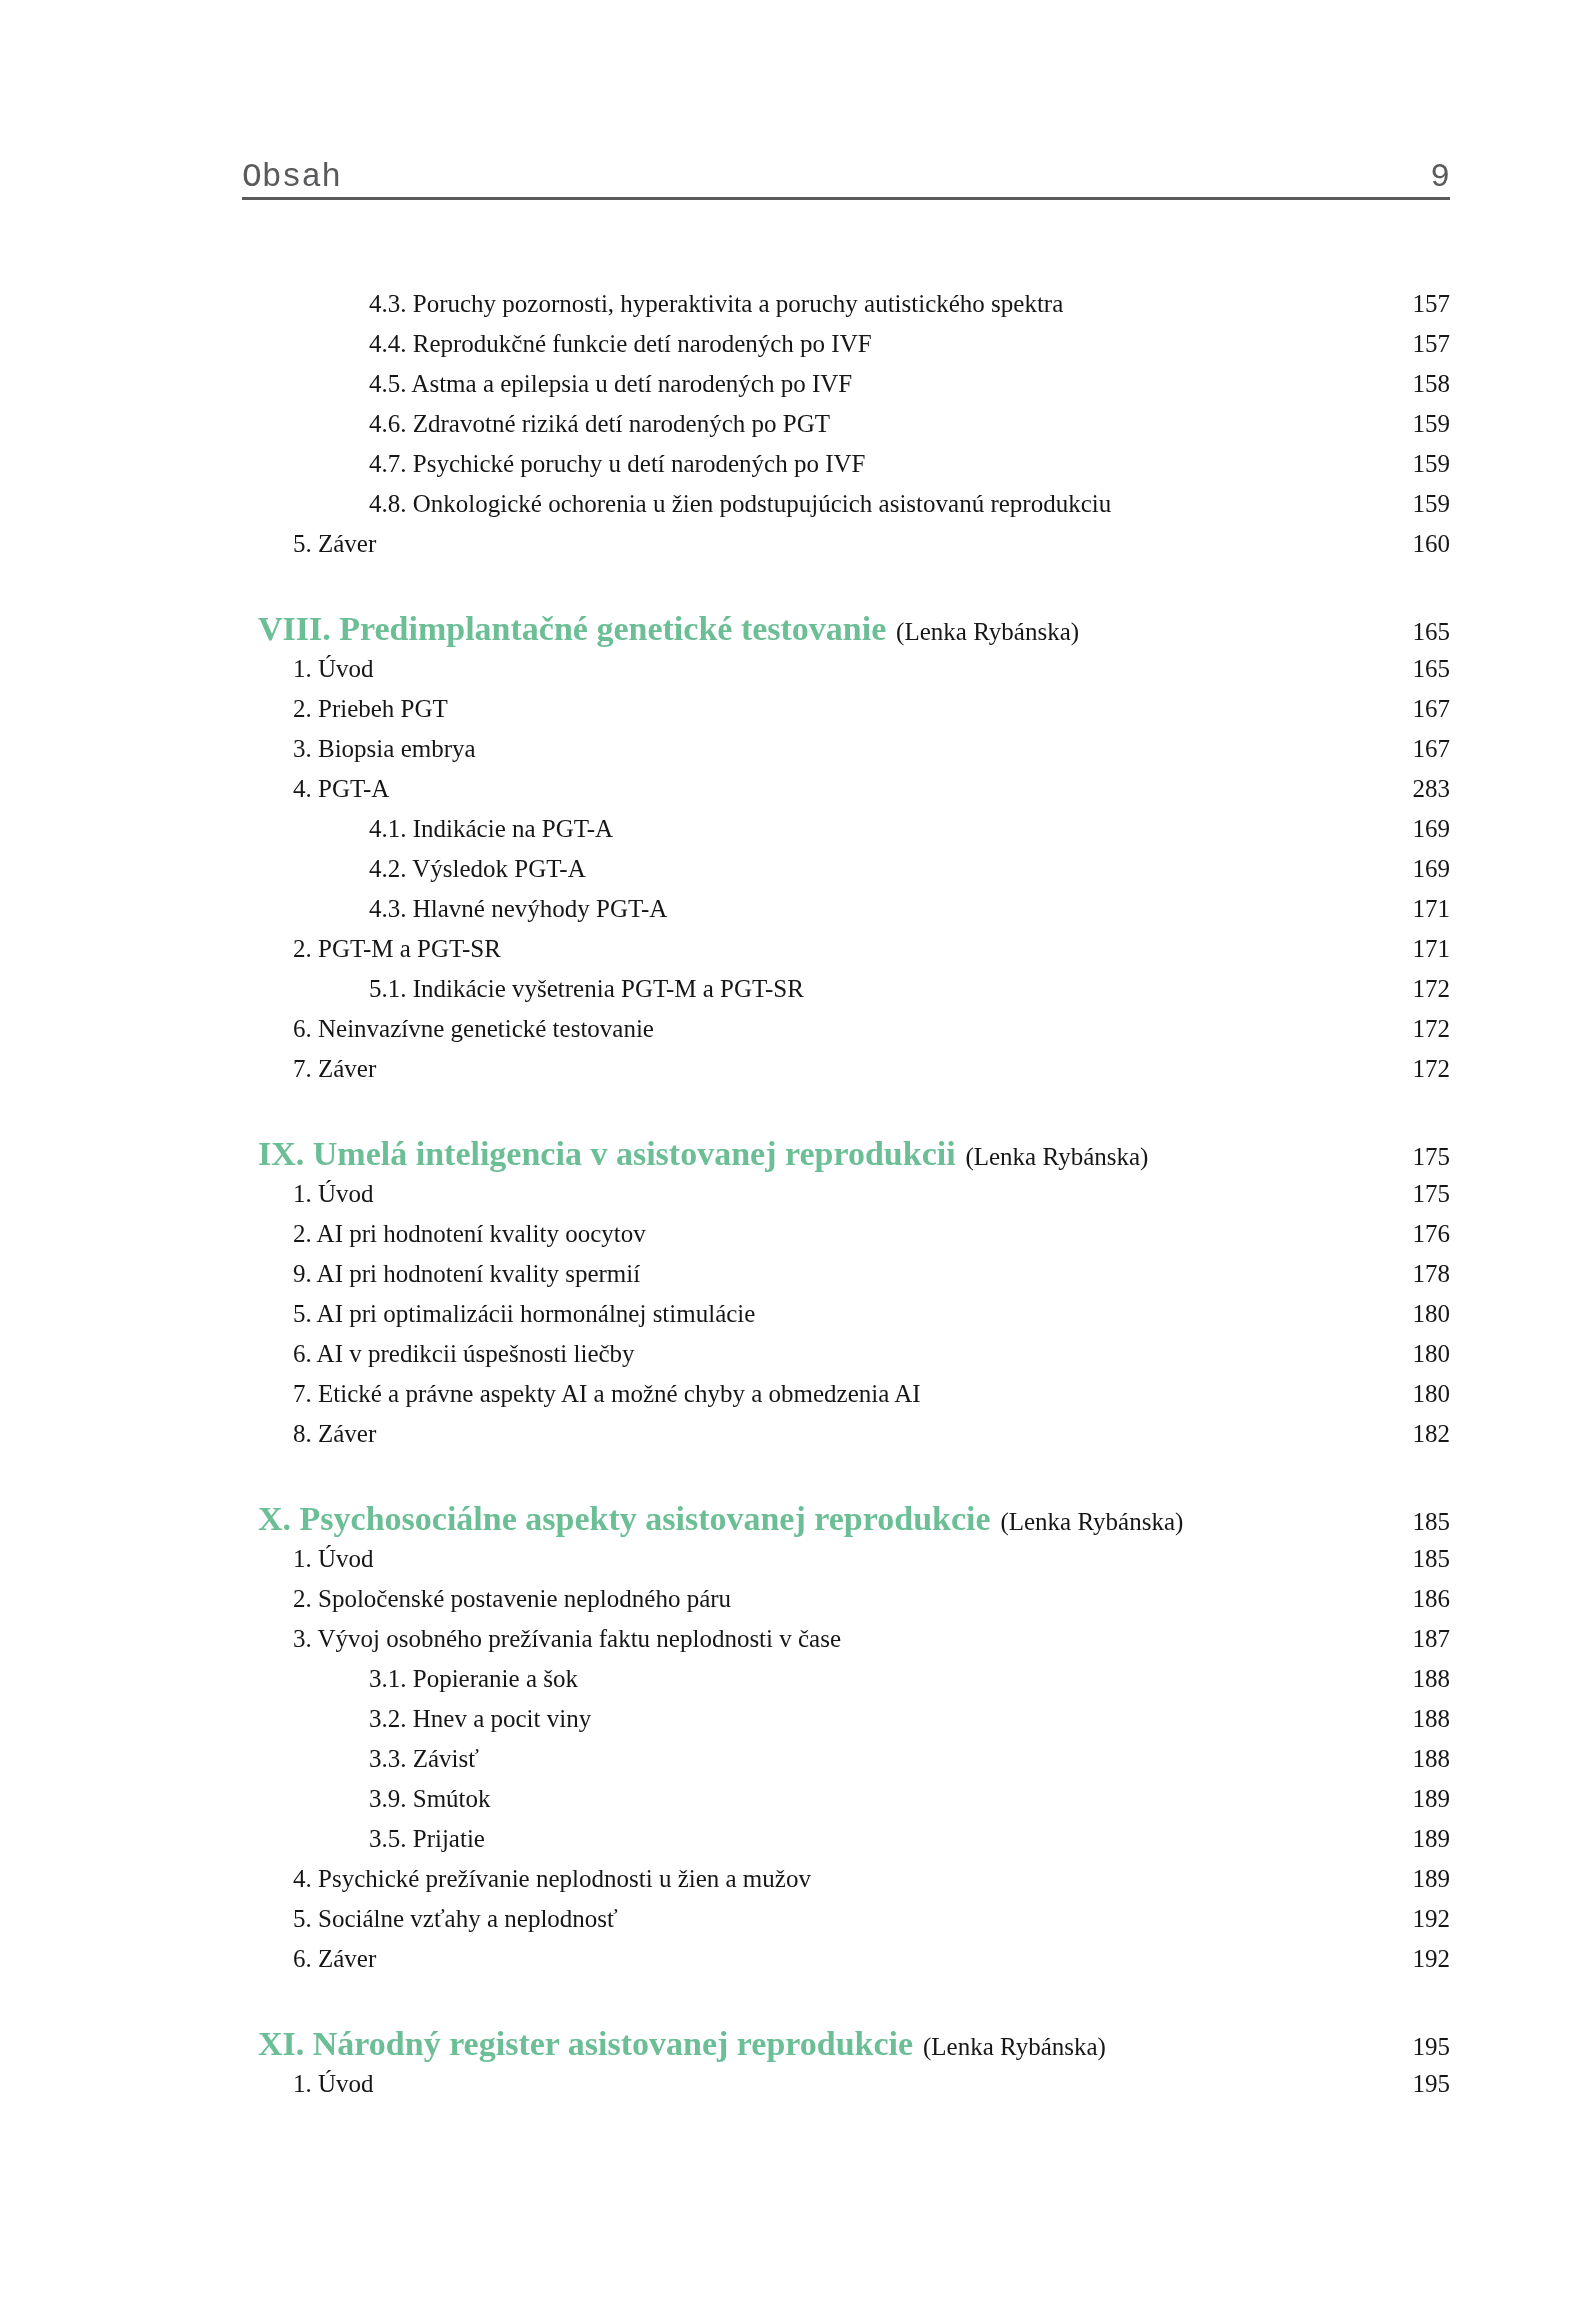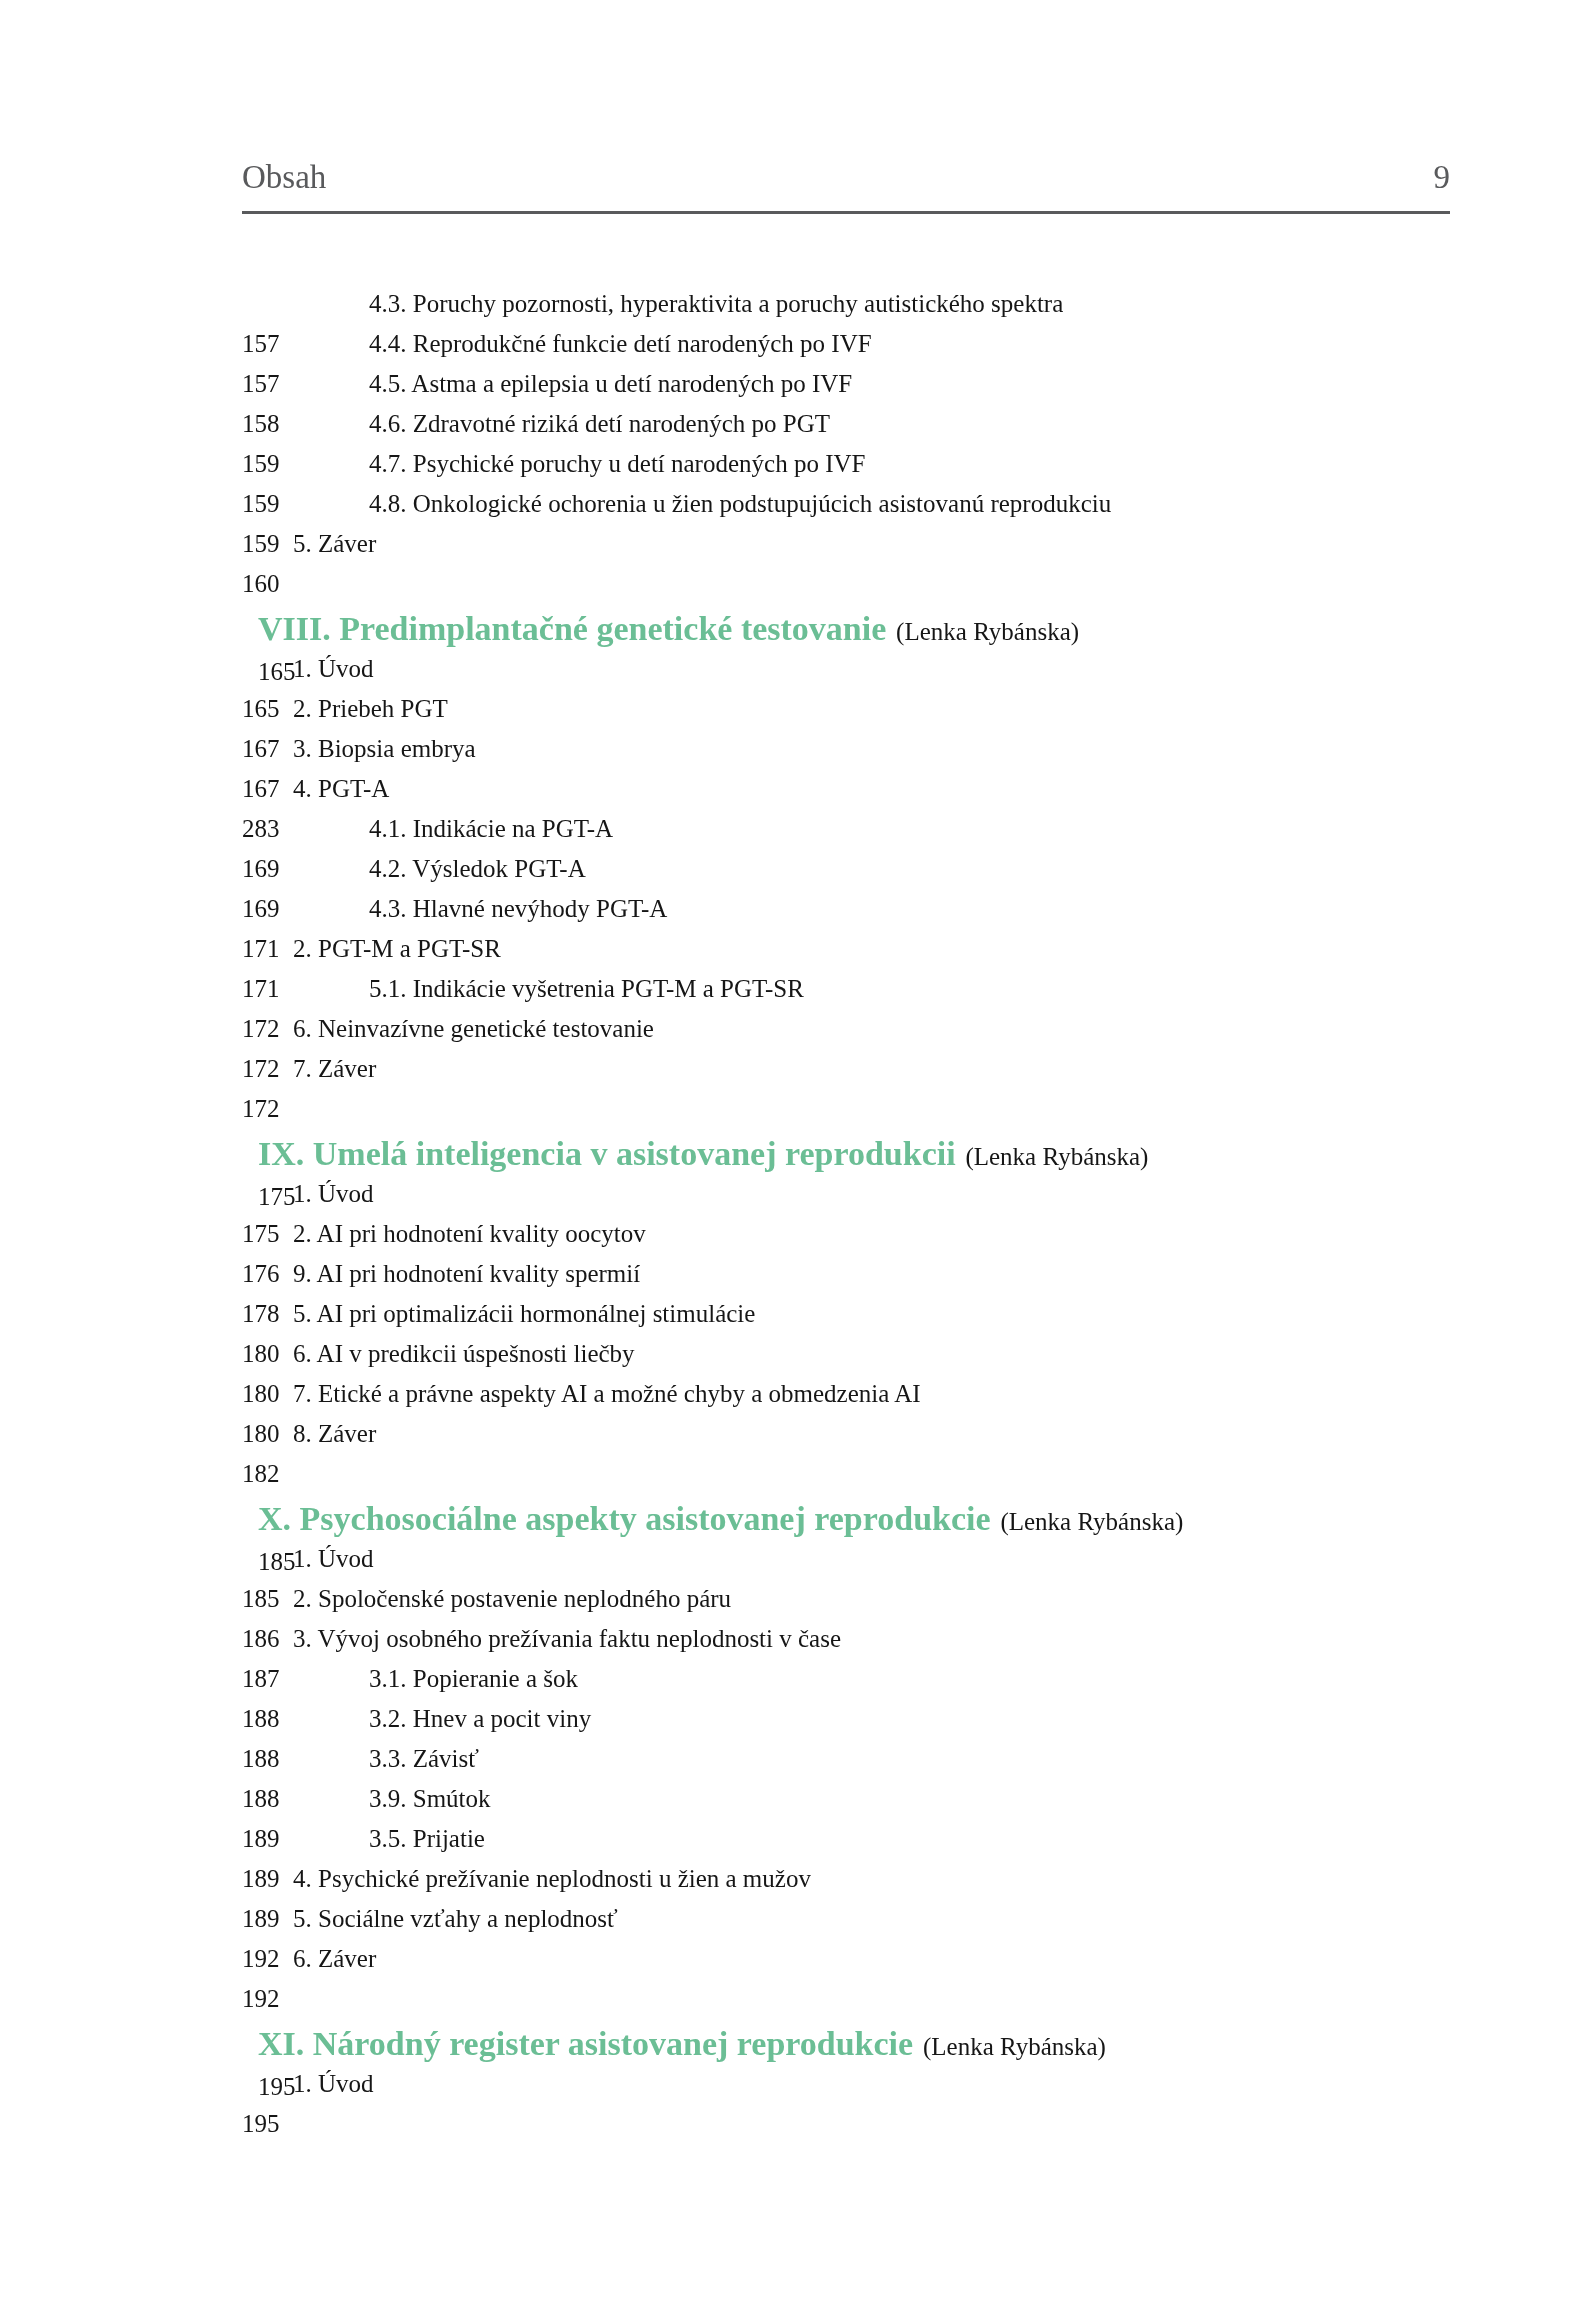--- a/index.html
+++ b/index.html
@@ -14,43 +14,42 @@
   }
 
   .running-header {
     position: absolute;
     left: 242px;
     top: 159px;
     width: 1208px;
     display: flex;
     justify-content: space-between;
     align-items: baseline;
-    padding-bottom: 15px;
+    padding-bottom: 1px;
     border-bottom: 3.3px solid var(--header-gray, #595a5c);
-    font-family: Liberation Serif, serif;
+    font-family: Liberation Mono, monospace;
     font-size: 33px;
     color: var(--header-gray, #595a5c);
   }
 
   .toc {
     position: absolute;
     left: 242px;
     top: 284px;
     width: 1208px;
   }
 
   .row {
     display: flex;
     justify-content: space-between;
     align-items: baseline;
     height: 40px;
     line-height: 40px;
     font-size: 25px;
     color: var(--text-color, #161616);
-    flex-direction: column;
   }
 
   .row .label { white-space: nowrap; }
   .lvl1 .label { padding-left: 51px; }
   .lvl2 .label { padding-left: 127px; }
 
   .section-row { margin-top: 45px; margin-left: 16px; }
 
   .sec-left { white-space: nowrap; }
 

